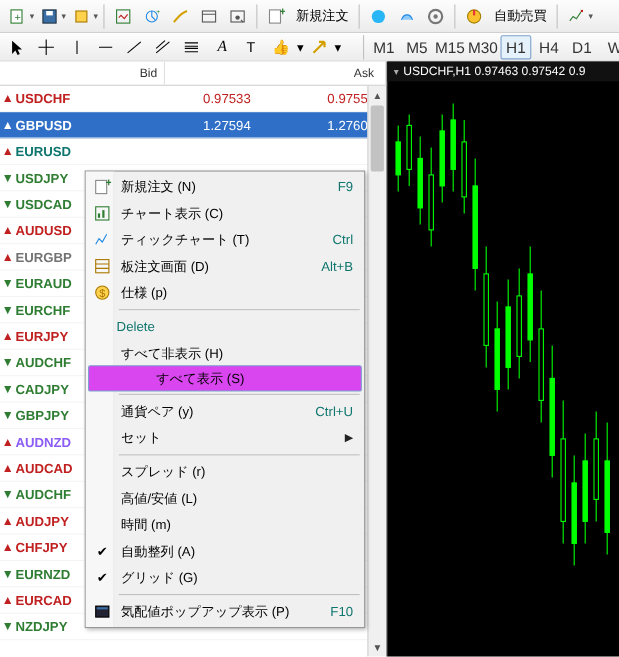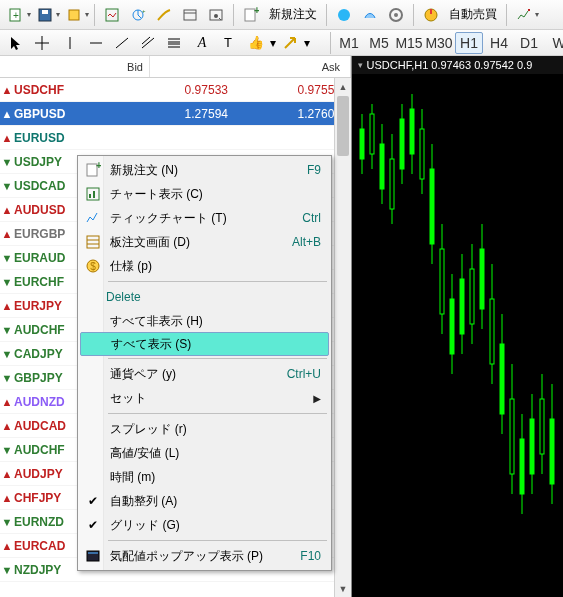--- a/index.html
+++ b/index.html
@@ -44,21 +44,21 @@
 
   
   .chart { position:absolute; top:56px; left:352px; right:0; bottom:0; background:#000; }
   .chart-title { position:absolute; top:0; left:0; right:0; height:18px; background:#111; color:#fff; font-size:11px; padding:2px 6px; display:flex; align-items:center; gap:4px;}
   .chart-title .dd2 { color:#aaa; font-size:9px;}
   .chart svg { position:absolute; top:18px; left:0; }
 
   
   .ctx { position:absolute; top:155px; left:77px; width:255px; background:#f0f0f0; border:1px solid #979797; box-shadow:2px 2px 4px rgba(0,0,0,.3); padding:2px; }
   .ctx .row { display:flex; align-items:center; height:24px; position:relative; }
-  .ctx .row.hover { background:#5eead4; border:1px solid #7da2ce; border-radius:2px; height:24px; margin:-1px 0; }
+  .ctx .row.hover { background:#d946ef; border:1px solid #7da2ce; border-radius:2px; height:24px; margin:-1px 0;padding-left:31px; }
   .ctx .ic { width:26px; display:flex; align-items:center; justify-content:center; }
   .ctx .lbl { flex:1; padding-left:4px; font-size:12px; }
   .ctx .sc { padding-right:8px; font-size:12px; color:#0f766e; }
   .ctx .sub { padding-right:8px; font-size:10px; color:#222; }
   .ctx hr { border:none; border-top:1px solid #c0c0c0; margin:3px 2px 3px 28px; }
   .ctx .iconstrip { position:absolute; left:0; top:0; bottom:0; width:26px; background:#f7f7f7; border-right:1px solid #e8e8e8;}
   .ctx .rows { position:relative; }
 
   
   svg.ic16 { width:16px; height:16px; }

